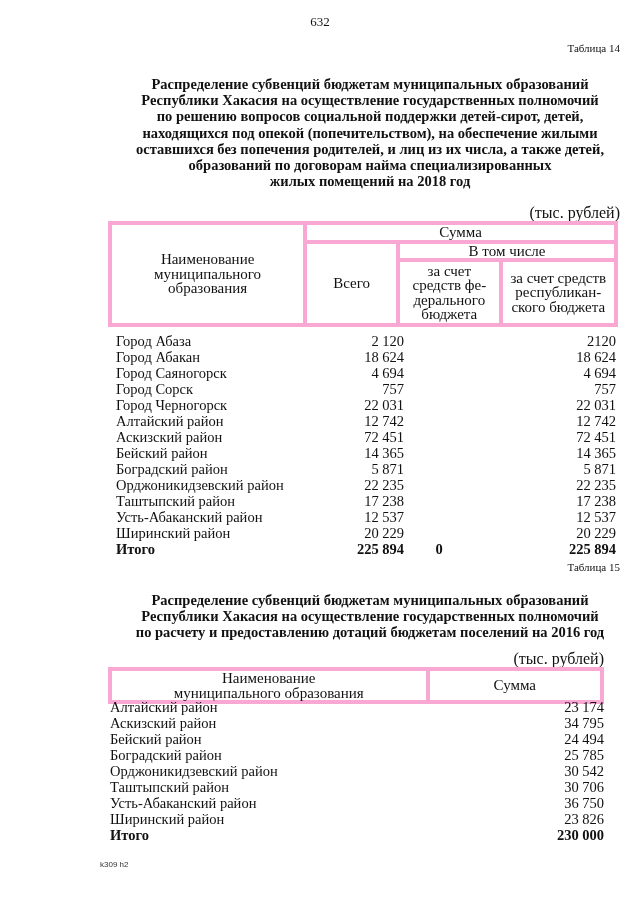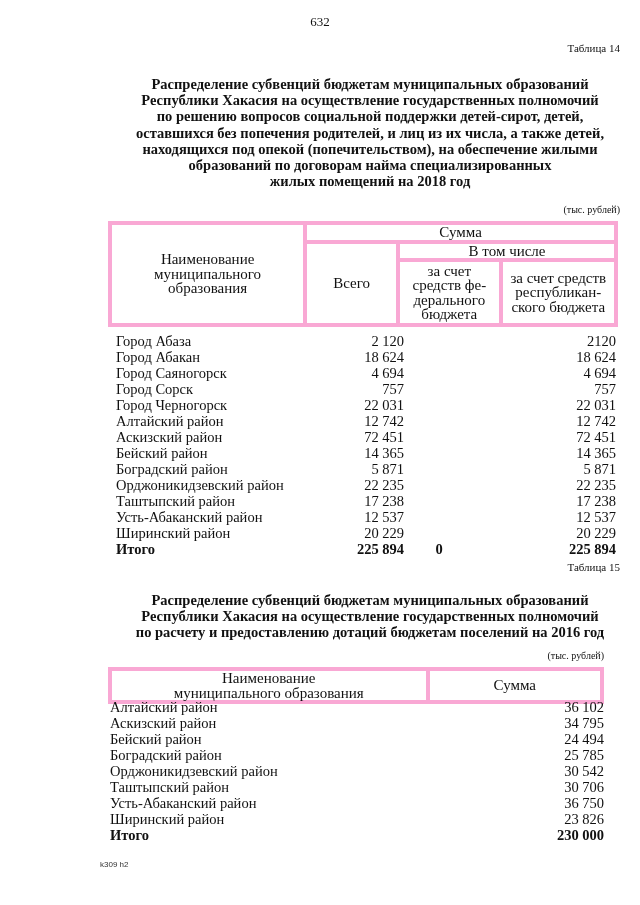--- a/index.html
+++ b/index.html
@@ -5,21 +5,21 @@
   html, body { margin: 0; padding: 0; background: #ffffff; }
   body {
     width: 640px; height: 905px; position: relative; overflow: hidden;
     font-family: "Liberation Serif", "DejaVu Serif", serif;
     color: #111111;
   }
   .abs { position: absolute; }
   .page-number { left: 0; width: 640px; top: 14px; text-align: center; font-size: 13px; }
   .table-label { font-size: 11px; text-align: right; }
   .title { font-weight: bold; font-size: 14.5px; line-height: 16.2px; text-align: center; }
-  .unit { font-size: 10px; text-align: right; }
+  .unit { font-size: 16px; text-align: right; }
 
   table { border-collapse: collapse; }
   .hdr td { border: 4px solid #f9a8d4; text-align: center; vertical-align: middle; font-size: 15px; line-height: 14.5px; padding: 0; }
   .rows { font-size: 14.5px; }
   .row { position: relative; height: 16px; line-height: 16px; }
   .row .name { position: absolute; left: 0; white-space: nowrap; }
   .row .num { position: absolute; text-align: right; white-space: nowrap; }
   .bold { font-weight: bold; }
   .footer-code { font-size: 8px; font-family: "Liberation Sans", sans-serif; color: #333; }
 </style>
@@ -27,22 +27,22 @@
 <body>
 
 <div class="abs page-number">632</div>
 
 <div class="abs table-label" style="left:380px; width:240px; top:42px;">Таблица 14</div>
 
 <div class="abs title" style="left:100px; width:540px; top:76px;">
   <div>Распределение субвенций бюджетам муниципальных образований</div>
   <div>Республики Хакасия на осуществление государственных полномочий</div>
   <div>по решению вопросов социальной поддержки детей-сирот, детей,</div>
+  <div>находящихся под опекой (попечительством), на обеспечение жилыми</div>
   <div>оставшихся без попечения родителей, и лиц из их числа, а также детей,</div>
-  <div>находящихся под опекой (попечительством), на обеспечение жилыми</div>
   <div>образований по договорам найма специализированных</div>
   <div>жилых помещений на 2018 год</div>
 </div>
 
 <div class="abs unit" style="left:420px; width:200px; top:204px;">(тыс. рублей)</div>
 
 <table class="abs hdr" style="left:108px; top:221px; width:510px;">
   <colgroup>
     <col style="width:197px">
       <col style="width:94px">
@@ -174,21 +174,21 @@
       <div>муниципального образования</div>
     </td>
     <td>Сумма</td>
   </tr>
 </tbody>
   </table>
 
 <div class="abs rows" style="left:110px; top:699px; width:494px;">
   <div class="row">
     <span class="name">Алтайский  район</span>
-    <span class="num" style="right:0;">36 102</span>
+    <span class="num" style="right:0;">23 174</span>
   </div>
   <div class="row">
     <span class="name">Аскизский район</span>
     <span class="num" style="right:0;">34 795</span>
   </div>
   <div class="row">
     <span class="name">Бейский район</span>
     <span class="num" style="right:0;">24 494</span>
   </div>
   <div class="row">

